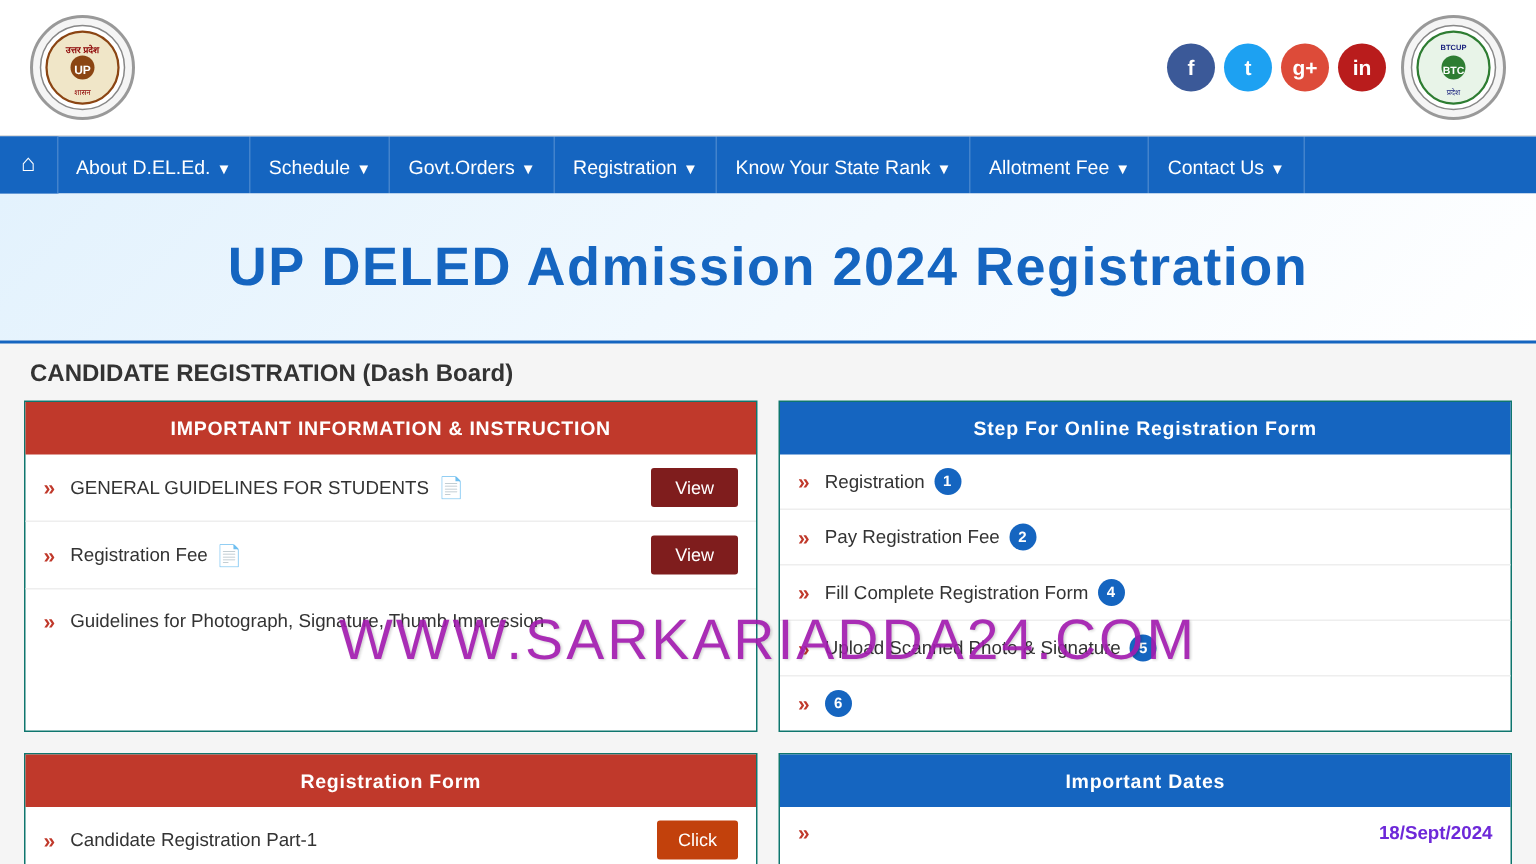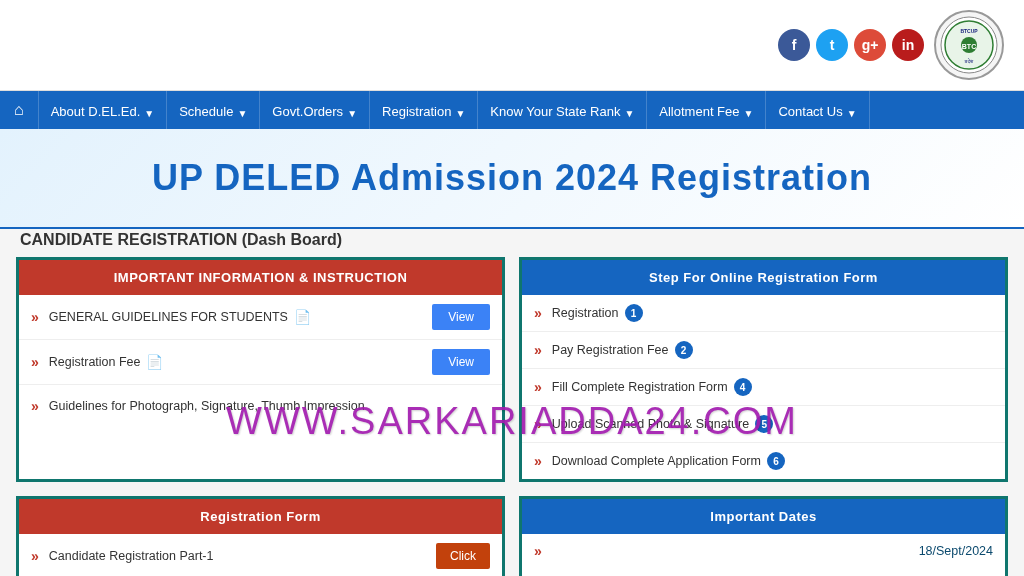--- a/index.html
+++ b/index.html
@@ -21,63 +21,73 @@
     .navbar { background: #1565c0; padding: 0; display: flex; align-items: stretch; }
     .navbar-home { background: #1565c0; color: #fff; padding: 10px 14px; font-size: 16px; cursor: pointer; display: flex; align-items: center; border-right: 1px solid rgba(255,255,255,0.2); }
     .nav-item { color: #fff; padding: 10px 12px; font-size: 13px; cursor: pointer; display: flex; align-items: flex-end; gap: 4px; white-space: nowrap; border-right: 1px solid rgba(255,255,255,0.2); }
     .nav-arrow { font-size: 10px; }
 
     
     .hero { background: linear-gradient(135deg, #e3f2fd 0%, #fff 100%); text-align: center; padding: 28px 20px; border-bottom: 2px solid #1565c0; }
     .hero h1 { font-size: 36px; font-weight: 900; color: #1565c0; letter-spacing: 1px; }
 
     
-    .section-title { padding: 2px 20px 8px; font-size: 16px; font-weight: bold; color: #333; }
+    .section-title { padding: 12px 20px 8px; font-size: 16px; font-weight: bold; color: #333; }
 
     
     .content-grid { display: grid; grid-template-columns: 1fr 1fr; gap: 14px; padding: 0 16px 16px; }
 
-    .panel { border: 3px solid #0f766e; background: #fff; }
+    .panel { border: 1px solid #0f766e; background: #fff; }
     .panel-header { background: #c0392b; color: #fff; text-align: center; padding: 10px; font-weight: bold; font-size: 13px; letter-spacing: 0.5px; }
     .panel-header.blue { background: #1565c0; }
     .panel-body { padding: 0; }
 
     .panel-row { display: flex; align-items: center; justify-content: space-between; padding: 9px 12px; border-bottom: 1px solid #eee; min-height: 42px; }
     .panel-row:last-child { border-bottom: none; }
     .panel-row-text { display: flex; align-items: center; gap: 6px; color: #333; font-size: 12.5px; }
     .row-arrow { color: #c0392b; font-size: 14px; font-weight: bold; margin-right: 4px; }
     .doc-icon { color: #c0392b; font-size: 14px; }
 
-    .btn-view { background: #3b82f6; color: #fff; border: none; padding: 6px 16px; font-size: 12px; cursor: pointer; border-radius: 2px; }
+    .btn-view { background: #7f1d1d; color: #fff; border: none; padding: 6px 16px; font-size: 12px; cursor: pointer; border-radius: 2px; }
     .btn-click { background: #c2410c; color: #fff; border: none; padding: 6px 14px; font-size: 12px; cursor: pointer; border-radius: 2px; }
 
     .step-row { display: flex; align-items: center; gap: 6px; padding: 9px 12px; border-bottom: 1px solid #eee; font-size: 12.5px; color: #333; }
     .step-row:last-child { border-bottom: none; }
     .step-num { background: #1565c0; color: #fff; border-radius: 50%; width: 18px; height: 18px; display: flex; align-items: center; justify-content: center; font-size: 10px; font-weight: bold; flex-shrink: 0; }
 
     
     .watermark { position: absolute; left: 0; right: 0; text-align: center; pointer-events: none; }
     .watermark-text { font-size: 38px; font-weight: 400; color: #a21caf; letter-spacing: 2px; text-shadow: 1px 1px 2px rgba(0,0,0,0.2); opacity: 0.92; }
 
     .relative-wrapper { position: relative; }
 
     
     .logo-circle { border-radius: 50%; background: #f5f5f5; border: 2px solid #999; display: flex; align-items: center; justify-content: center; overflow: hidden; }
 
     
     .date-row { display: flex; align-items: center; justify-content: space-between; padding: 9px 12px; border-bottom: 1px solid #eee; font-size: 12.5px; color: #333; }
     .date-row:last-child { border-bottom: none; }
-    .date-val { color: #0c4a6e; font-weight: normal; white-space: nowrap; margin-left: 24px; }
+    .date-val { color: #6d28d9; font-weight: bold; white-space: nowrap; margin-left: 24px; }
   </style>
 </head>
 <body>
 
 <div class="header">
   <div class="header-left">
 
+    <div class="logo-circle" style="width:70px;height:70px;">
+      <svg width="60" height="60" viewBox="0 0 60 60">
+        <circle cx="30" cy="30" r="28" fill="#fff" stroke="#888" stroke-width="1"></circle>
+        <circle cx="30" cy="30" r="24" fill="#f0e6c8" stroke="#8B4513" stroke-width="1.5"></circle>
+        <text x="30" y="20" text-anchor="middle" font-size="6" fill="#8B0000" font-weight="bold">उत्तर प्रदेश</text>
+        <circle cx="30" cy="30" r="8" fill="#8B4513"></circle>
+        <text x="30" y="34" text-anchor="middle" font-size="8" fill="#fff" font-weight="bold">UP</text>
+        <text x="30" y="48" text-anchor="middle" font-size="5" fill="#8B0000">शासन</text>
+      </svg>
+    </div>
   </div>
   <div class="header-right">
     <div class="social-icons">
       <div class="social-icon si-fb">f</div>
       <div class="social-icon si-tw">t</div>
       <div class="social-icon si-gp">g+</div>
       <div class="social-icon si-li">in</div>
     </div>
 
     <div class="logo-circle" style="width:70px;height:70px;">
@@ -185,21 +195,20 @@
           <span>Fill Complete Registration Form</span>
           <span class="step-num">4</span>
         </div>
         <div class="step-row">
           <span class="row-arrow">»</span>
           <span>Upload Scanned Photo &amp; Signature</span>
           <span class="step-num">5</span>
         </div>
         <div class="step-row">
           <span class="row-arrow">»</span>
-          <span>Download Complete Application Form</span>
           <span class="step-num">6</span>
         </div>
       </div>
     </div>
 
     <div class="panel">
       <div class="panel-header">Registration Form</div>
       <div class="panel-body">
         <div class="panel-row">
           <div class="panel-row-text">

